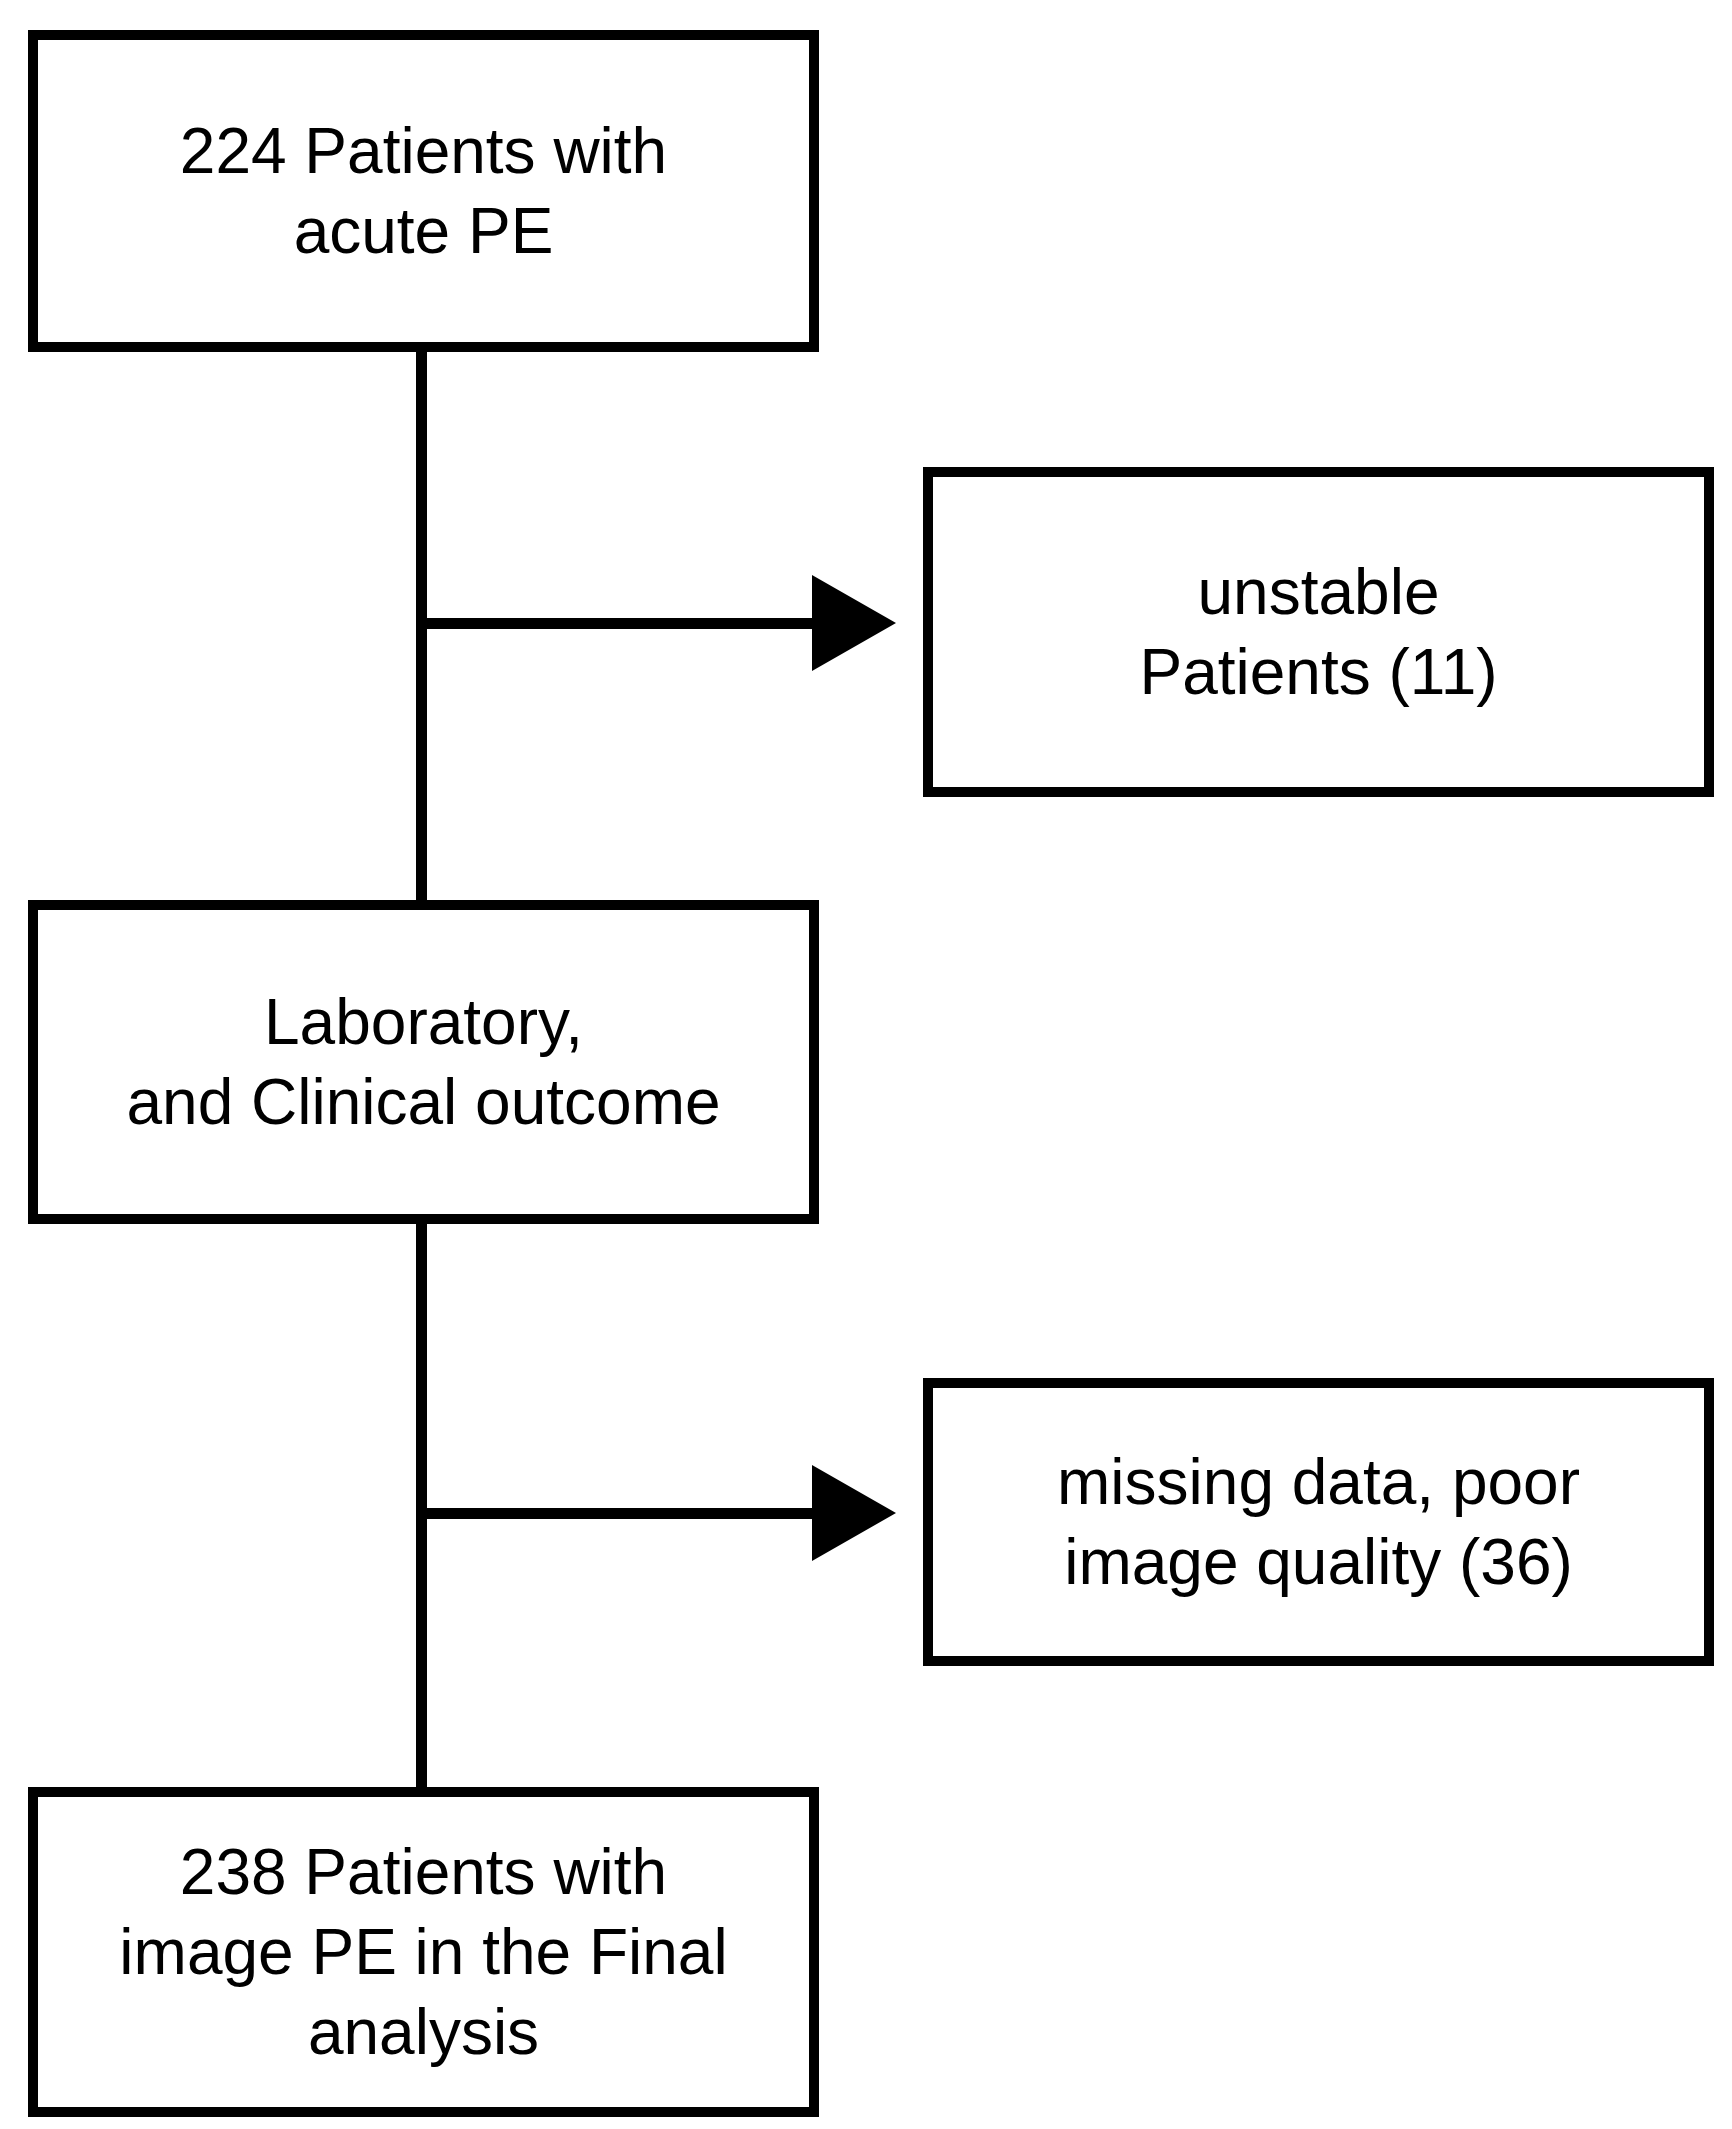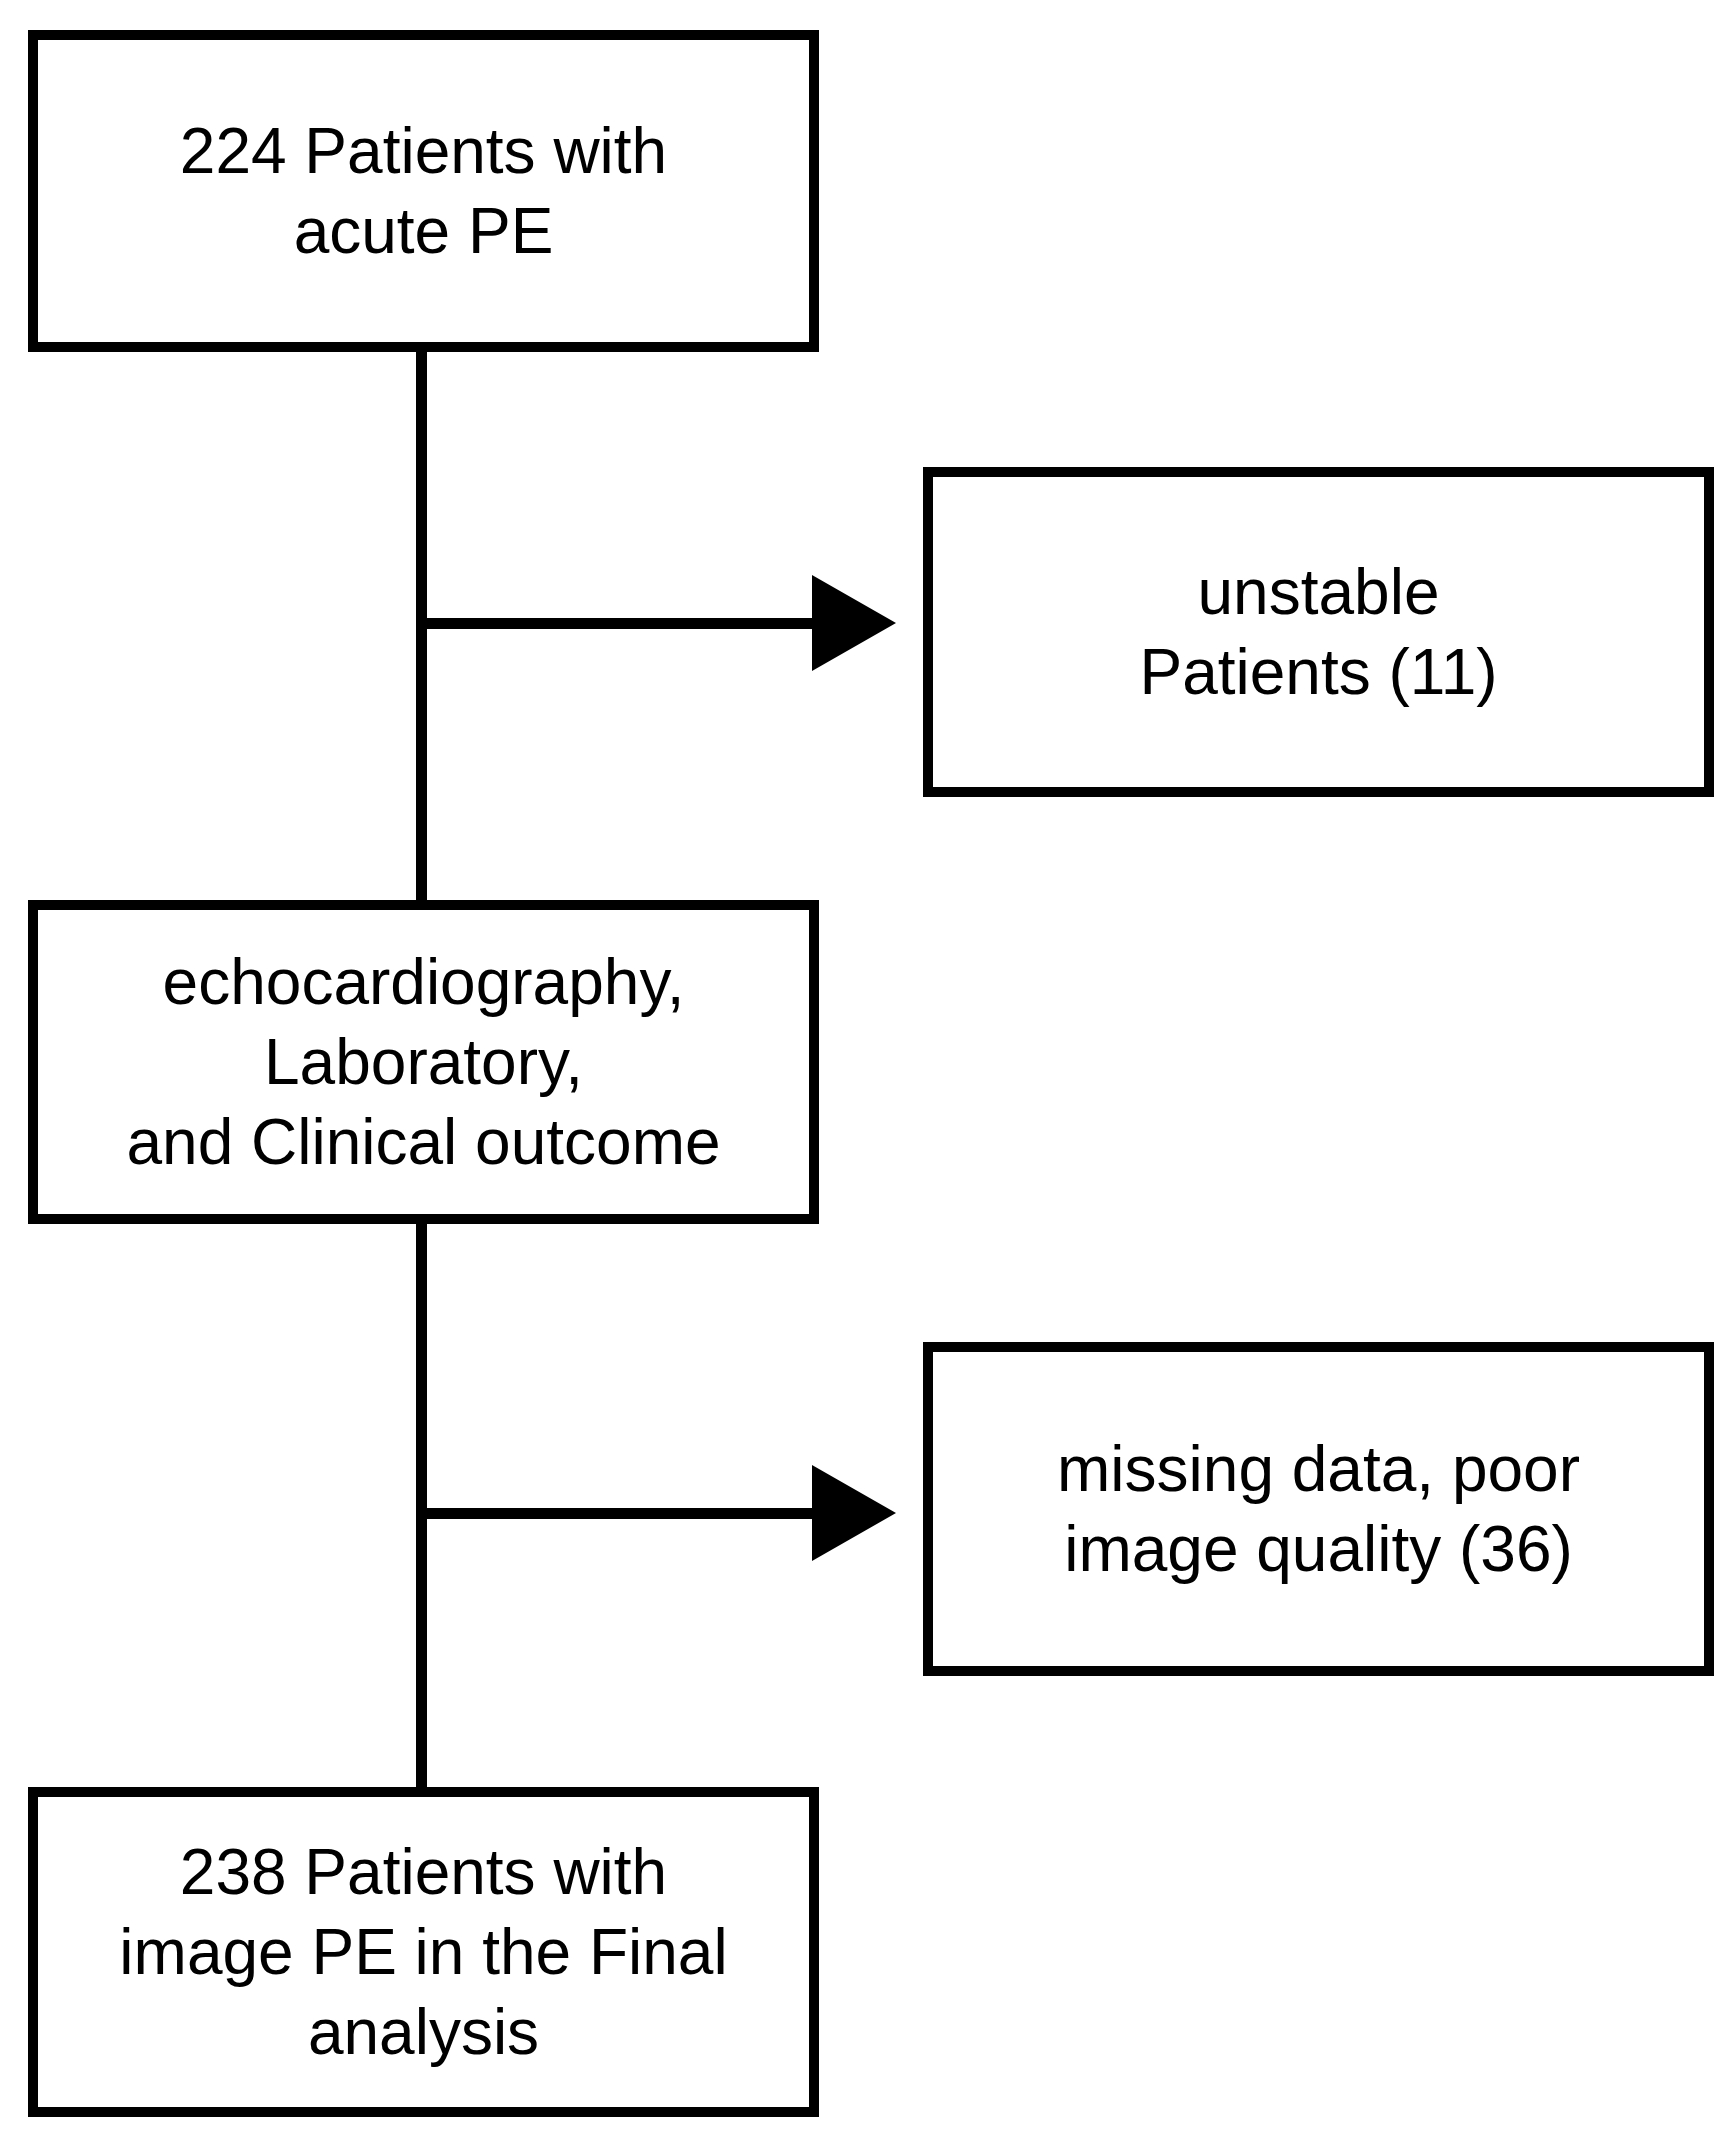--- a/index.html
+++ b/index.html
@@ -63,42 +63,41 @@
     line-height: 80px;
     z-index: 2;
   }
   .node span { display: block; white-space: nowrap; }
   .col-left  { left: 28px;   width: 791px; }
   .col-right { left: 923px; width: 791px; }
   .node-enrollment { top: 30px;   height: 322px; }
   .node-assessment { top: 900px; height: 324px; }
   .node-final      { top: 1787px; height: 330px; }
   .node-unstable   { top: 467px;  height: 330px; text-align: center; }
-  .node-missing    { top: 1342px; height: 334px; }
+  .node-missing    { top: 1378px; height: 288px; }
 </style>
 </head>
 <body>
 
 <div class="canvas">
 
   <div class="vline"></div>
 
   <div class="hline a1"></div>
   <div class="ahead a1"></div>
 
   <div class="hline a2"></div>
   <div class="ahead a2"></div>
 
   <div class="node col-left node-enrollment">
     <span>224 Patients with</span>
     <span>acute PE</span>
   </div>
 
   <div class="node col-left node-assessment">
-    <span>echocardiography,</span>
     <span>Laboratory,</span>
     <span>and Clinical outcome</span>
   </div>
 
   <div class="node col-left node-final">
     <span>238 Patients with</span>
     <span>image PE in the Final</span>
     <span>analysis</span>
   </div>
 

